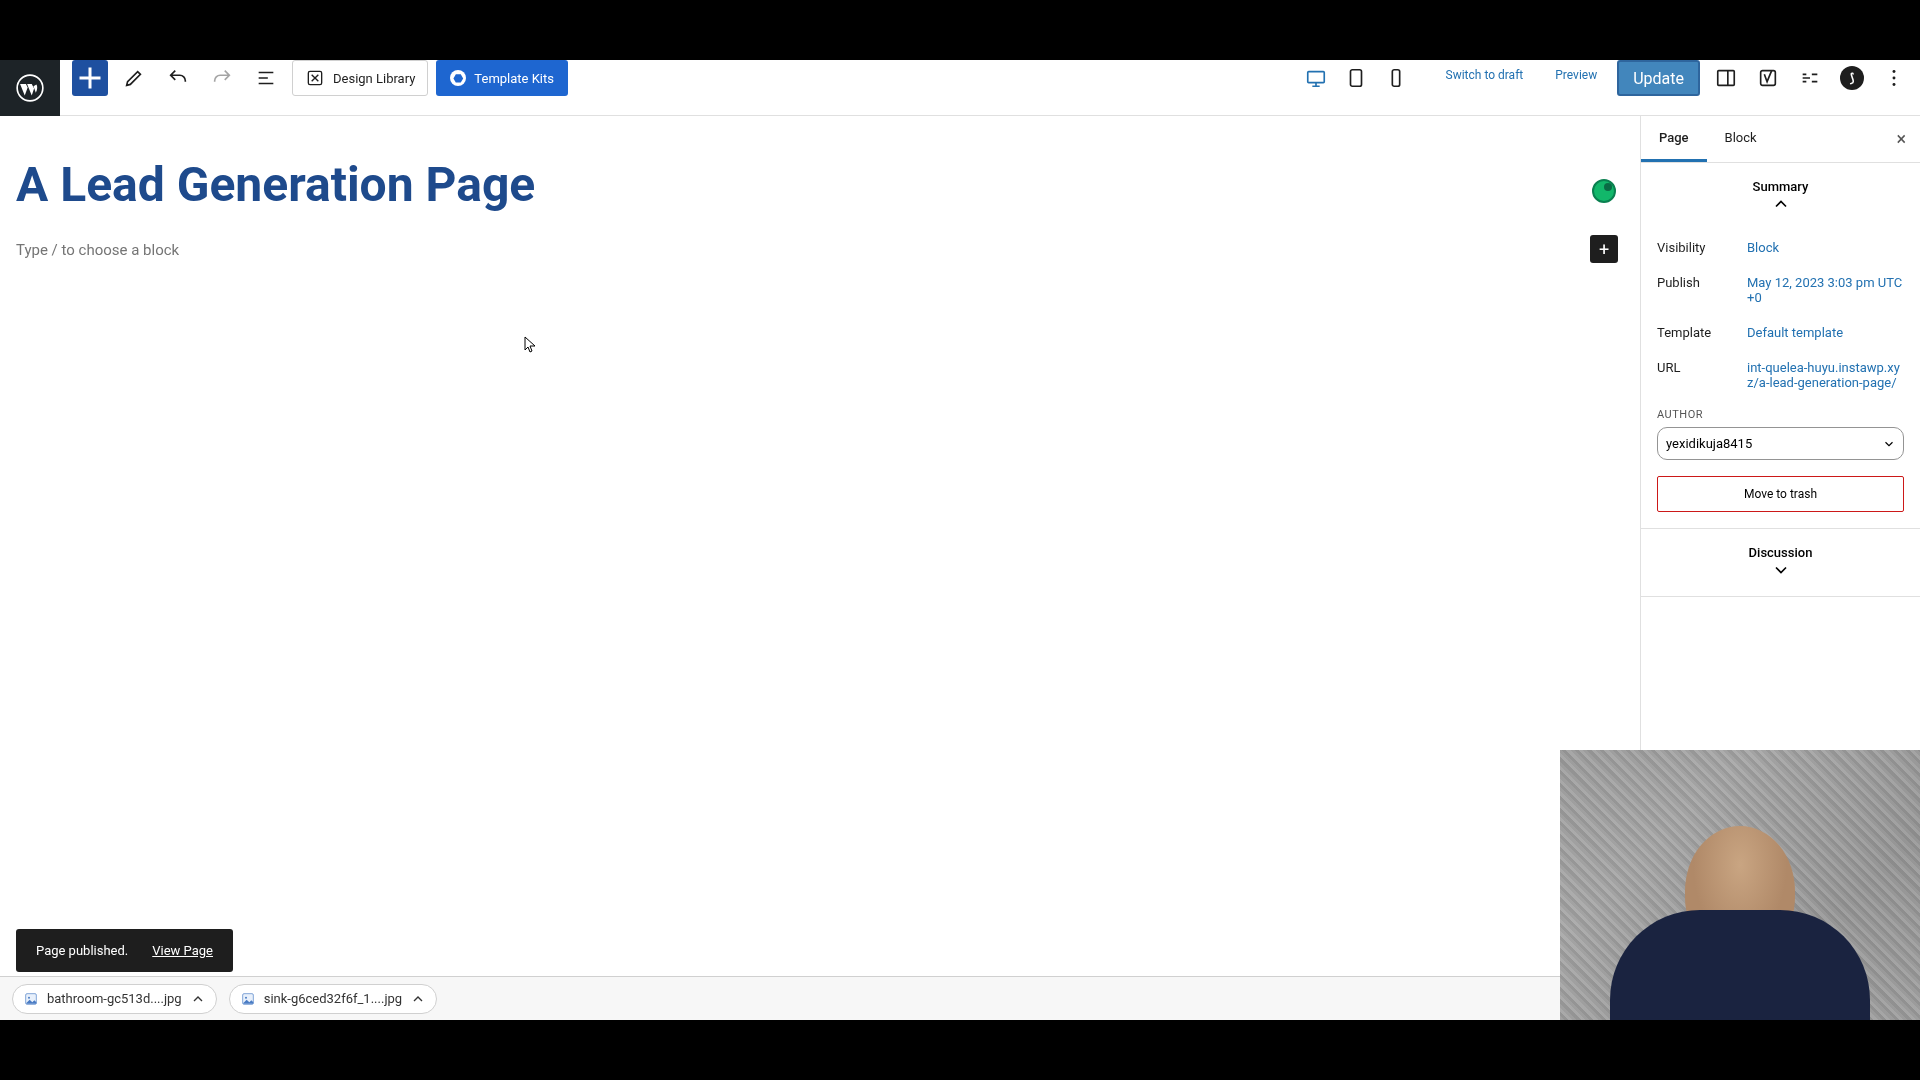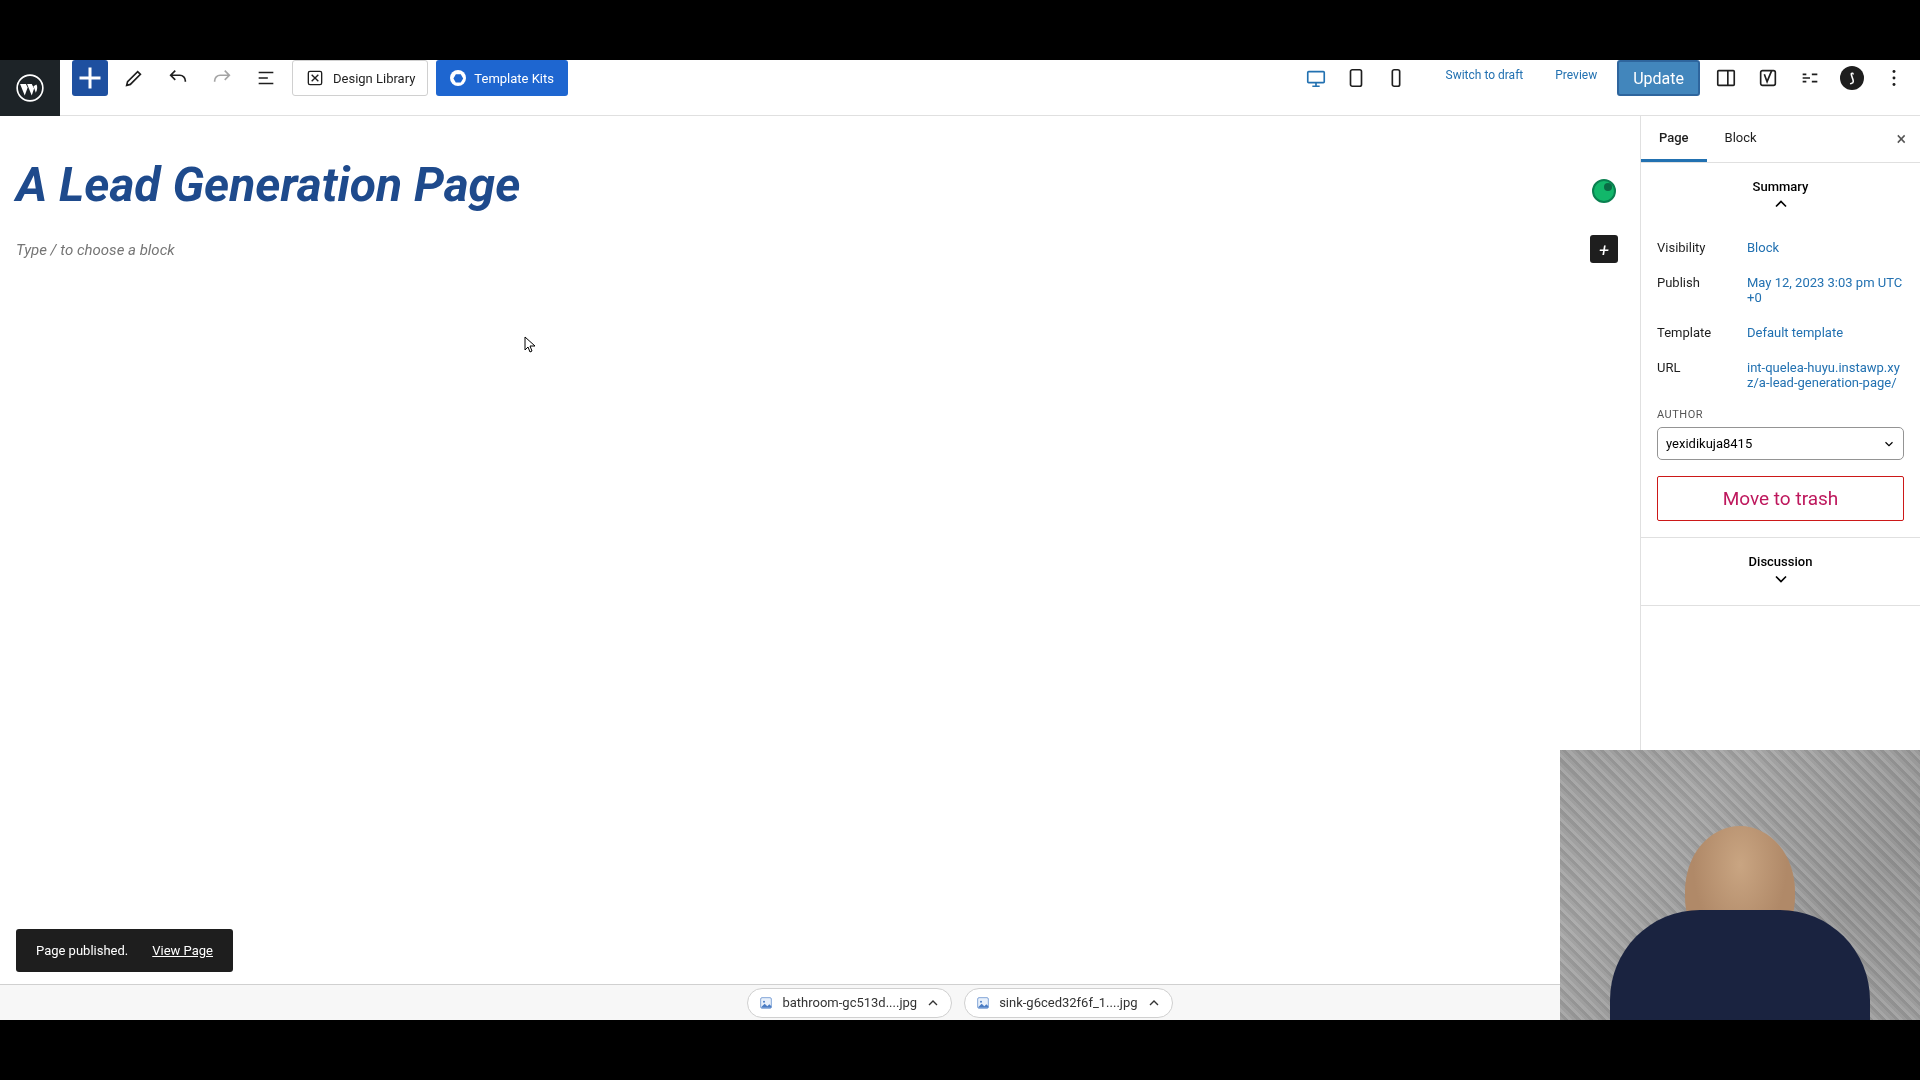--- a/index.html
+++ b/index.html
@@ -20,21 +20,21 @@
 .btn-template .dot { width: 16px; height: 16px; border-radius: 50%; background: #fff; display: flex; align-items: center; justify-content: center; color: #1e66d0; font-size: 11px; font-weight: bold; }
 .spacer { flex: 1; }
 .device-icons { display: flex; gap: 4px; margin-right: 12px; }
 .link-btn { color: #2271b1; font-size: 12px; padding: 8px 12px; cursor: pointer; background: none; border: none; }
 .update-btn { background: #2271b1; color: #fff; border: 2px solid #0a4b8c; height: 36px; padding: 0 14px; border-radius: 3px; font-size: 16px; cursor: pointer; opacity: 0.85; }
 .toolbar-right { display: flex; align-items: center; gap: 6px; }
 .yoast-icon { width: 24px; height: 24px; background: #1e1e1e; border-radius: 50%; display: flex; align-items: center; justify-content: center; color: #fff; font-weight: bold; font-size: 12px; }
 
 
 .content-wrap { flex: 1; display: flex; overflow: hidden; position: relative; }
-.editor { flex: 1; padding: 40px 16px 16px 16px; position: relative; font-style: italic; }
+.editor { flex: 1; padding: 40px 16px 16px 16px; position: relative; }
 .page-title { font-size: 48px; font-weight: 700; color: #1e4a8c; margin-bottom: 28px; }
 .block-placeholder { color: #757575; font-size: 15px; position: relative; }
 .add-block-btn { position: absolute; right: 6px; top: -6px; width: 28px; height: 28px; background: #1e1e1e; color: #fff; border-radius: 3px; display: flex; align-items: center; justify-content: center; cursor: pointer; font-size: 18px; }
 .green-badge { position: absolute; right: 8px; top: -62px; width: 24px; height: 24px; border-radius: 50%; background: #12b76a; border: 2px solid #0a8050; }
 .green-badge::after { content: ''; position: absolute; right: 2px; top: 2px; width: 8px; height: 8px; border-radius: 50%; background: #0a6b45; }
 .cursor-arrow { position: absolute; width: 12px; height: 18px; }
 
 
 .sidebar { width: 280px; border-left: 1px solid #e0e0e0; display: flex; flex-direction: column; background: #fff; font-size: 13px; }
 .sidebar-tabs { display: flex; border-bottom: 1px solid #e0e0e0; }
@@ -43,34 +43,34 @@
 .sidebar-close { margin-left: auto; padding: 12px 14px; cursor: pointer; font-size: 18px; color: #555; }
 .panel { border-bottom: 1px solid #e0e0e0; }
 .panel-header { padding: 16px; display: flex; justify-content: space-between; align-items: center; cursor: pointer; font-weight: 500; flex-direction: column; }
 .panel-header svg { width: 20px; height: 20px; }
 .panel-body { padding: 0 16px 16px 16px; }
 .field-row { display: flex; padding: 10px 0; font-size: 13px; }
 .field-label { width: 90px; color: #1e1e1e; }
 .field-value { flex: 1; color: #2271b1; }
 .field-value a { color: #2271b1; text-decoration: none; word-break: break-all; }
 .author-label { font-size: 11px; text-transform: uppercase; color: #555; letter-spacing: 0.5px; margin-top: 8px; margin-bottom: 6px; }
-.author-select { width: 100%; border: 1px solid #949494; padding: 8px; font-size: 13px; border-radius: 5px; background: #fff; appearance: none; cursor: pointer; }
+.author-select { width: 100%; border: 1px solid #949494; padding: 8px; font-size: 13px; border-radius: 10px; background: #fff; appearance: none; cursor: pointer; }
 .author-wrap { position: relative; }
 .author-wrap svg { position: absolute; right: 8px; top: 10px; width: 14px; height: 14px; pointer-events: none; }
-.trash-btn { width: 100%; border: 1px solid #cc1818; color: #be185d; background: #fff; padding: 10px; margin-top: 16px; border-radius: 2px; cursor: pointer; font-size: 19px; }
+.trash-btn { width: 100%; border: 1px solid #cc1818; color: #000000; background: #fff; padding: 10px; margin-top: 16px; border-radius: 2px; cursor: pointer; font-size: 12px; }
 
 
 .toast { position: absolute; left: 16px; bottom: 48px; background: #1e1e1e; color: #fff; padding: 14px 20px; border-radius: 3px; font-size: 13px; display: flex; gap: 24px; align-items: center; }
 .toast a { color: #fff; text-decoration: underline; cursor: pointer; }
 
 
 .breadcrumb { position: absolute; left: 0; right: 0; bottom: 0; height: 36px; border-top: 1px solid #e0e0e0; display: flex; align-items: center; padding: 0 16px; font-size: 13px; color: #2271b1; background: #fff; }
 
 
-.downloads { position: absolute; left: 0; right: 0; bottom: 60px; height: 36px; background: #f7f7f7; border-top: 1px solid #d0d0d0; display: flex; align-items: center; padding: 0 12px; gap: 12px; z-index: 5; justify-content: center; }
+.downloads { position: absolute; left: 0; right: 0; bottom: 60px; height: 44px; background: #f7f7f7; border-top: 1px solid #d0d0d0; display: flex; align-items: center; padding: 0 12px; gap: 12px; z-index: 5; }
 .download-item { display: flex; align-items: center; gap: 8px; padding: 6px 10px; border: 1px solid #d0d0d0; border-radius: 18px; background: #fff; font-size: 13px; color: #333; cursor: pointer; }
 .download-item svg { width: 16px; height: 16px; }
 .download-chevron { width: 14px; height: 14px; }
 
 
 .webcam { position: absolute; right: 0; bottom: 60px; width: 360px; height: 270px; background: linear-gradient(135deg,#888 0%,#999 30%,#777 70%,#888 100%); z-index: 10; overflow: hidden; }
 .webcam::before { content:''; position:absolute; inset:0; background: repeating-linear-gradient(45deg,#aaa 0 3px,#999 3px 6px,#bbb 6px 9px); opacity:0.6; }
 .person { position: absolute; left: 50%; top: 28%; transform: translateX(-50%); width: 110px; height: 130px; background: radial-gradient(ellipse at 50% 30%, #c9a582 0%, #b08968 60%); border-radius: 50% 50% 45% 45%; }
 .torso { position: absolute; left: 50%; bottom: 0; transform: translateX(-50%); width: 260px; height: 110px; background: #1a2340; border-radius: 90px 90px 0 0; }
 </style>

